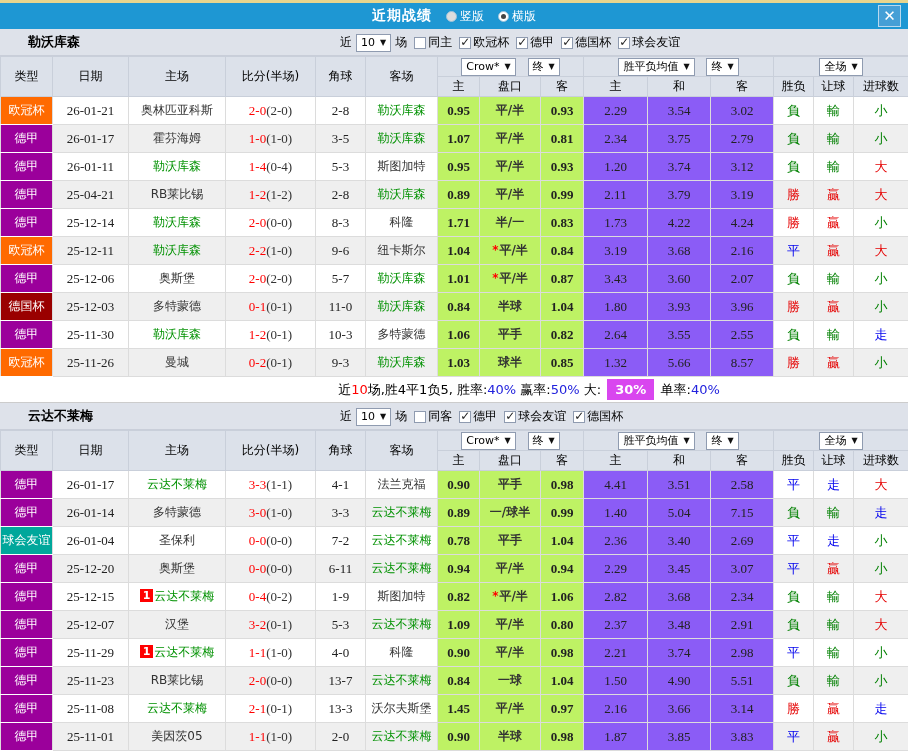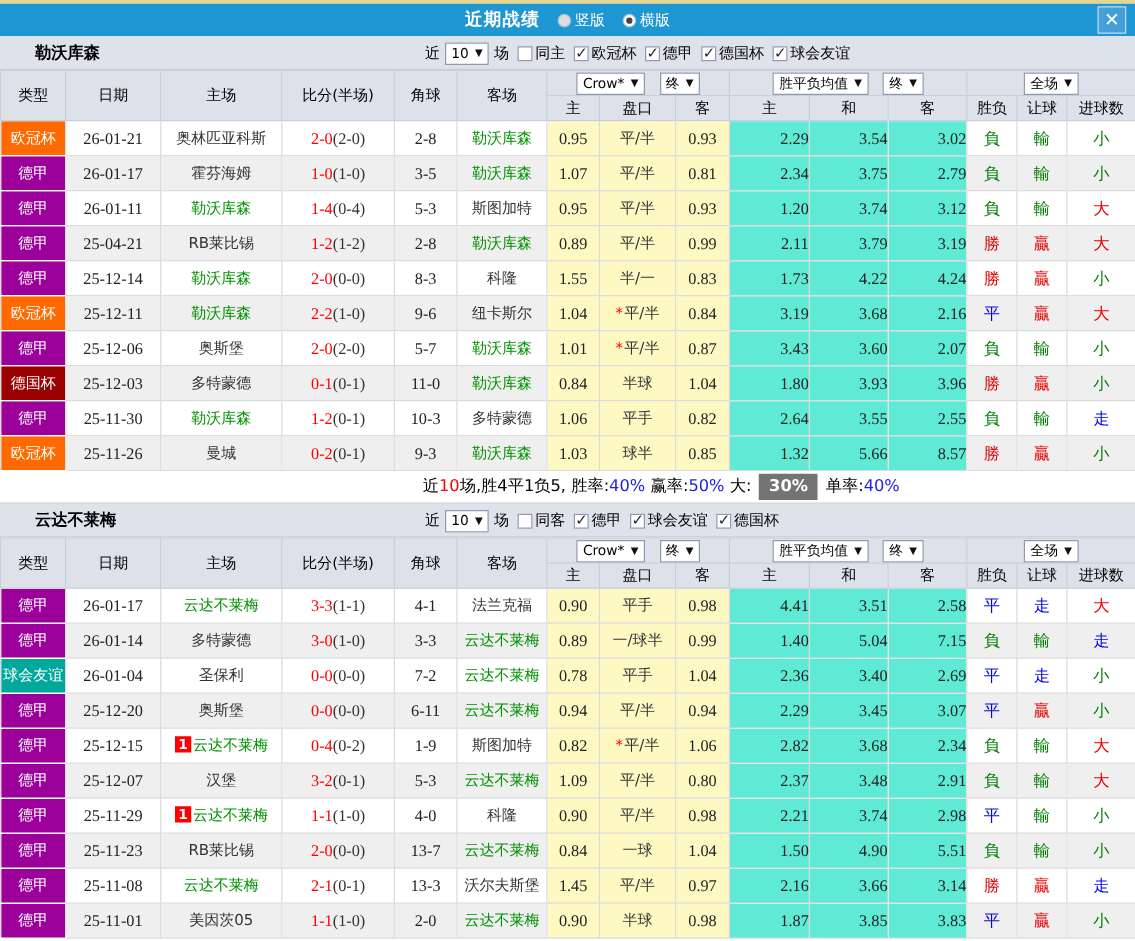--- a/index.html
+++ b/index.html
@@ -24,36 +24,36 @@
   .checkbox { width:12px; height:12px; border:1px solid #8f9bb0; background:#fff; display:inline-block; position:relative; margin:0 2px 0 7px; flex:none; }
   .checkbox.checked::after { content:attr(data-glyph); position:absolute; left:0; top:-3px; font-size:12px; font-weight:bold; color:#222; }
 
   table { border-collapse:collapse; table-layout:fixed; width:908px; }
   thead th { background:#dce1ea; font-weight:normal; font-size:12px; color:#000; height:20px; border:1px solid #c9cfda; text-align:center; }
   thead th.group { border-bottom:none; }
   tbody td { height:28px; border:1px solid #dcdcdc; text-align:center; font-size:12px; overflow:hidden; white-space:nowrap; }
   tr.odd td { background:#fff; }
   tr.even td { background:#efefef; }
   td.serif, .serif { font-family:"Liberation Serif","DejaVu Serif",serif; font-size:13px; color:#222; }
-  tr.odd td.odds, tr.even td.odds { background:#fef9c3; }
-  tr.odd td.avg,  tr.even td.avg  { background:#5eead4;text-align:right; }
+  tr.odd td.odds, tr.even td.odds { background:#bef264;font-weight:bold; }
+  tr.odd td.avg,  tr.even td.avg  { background:#8b5cf6; }
   td.type { color:#fff; font-size:12px; border-color:#fff #dcdcdc; }
   td.team span.hl { color:#009100; }
   .card { display:inline-block; background:#ff0000; color:#fff; font-style:normal; font-size:11px; font-weight:bold; line-height:13px; padding:0 3px; margin-right:1px; vertical-align:1px; }
   .sm { color:#ff0000; }
   .sh { color:#333; }
   .star { color:#ff0000; font-style:normal; margin-right:1px; }
   td.res { font-size:13px; }
   .g { color:#008000; } .r { color:#e50000; } .b { color:#0000ee; }
 
   .summary { height:26px; line-height:26px; background:#fff; border-bottom:1px solid #ccc; font-size:13px; text-align:center; padding-left:150px; white-space:nowrap; }
   .summary .k { color:#000; }
   .summary .r { color:#ff0000; }
   .summary .b { color:#2222dd;margin-top:17px; }
-  .summary .hl { background:#737373; color:#fff; padding:3px 8px; font-weight:bold; margin:0 2px; }
+  .summary .hl { background:#d946ef; color:#fff; padding:3px 8px; font-weight:bold; margin:0 2px; }
 </style>
 </head>
 <body>
 
 <div class="app">
   <div class="top-strip"></div>
 
   <div class="title-bar">
     <span class="title-txt">近期战绩</span>
     <span class="radio-group">
@@ -227,21 +227,21 @@
           <td class="res r">贏</td>
           <td class="res r">大</td>
         </tr>
         <tr class="odd">
           <td class="type" style="background: rgb(155, 0, 155);">德甲</td>
           <td class="serif">25-12-14</td>
           <td class="team"><span class="hl">勒沃库森</span></td>
           <td class="serif"><span class="sm">2-0</span><span class="sh">(0-0)</span></td>
           <td class="serif">8-3</td>
           <td class="team"><span>科隆</span></td>
-          <td class="serif odds">1.55</td>
+          <td class="serif odds">1.71</td>
           <td class="odds">半/一</td>
           <td class="serif odds">0.83</td>
           <td class="serif avg">1.73</td>
           <td class="serif avg">4.22</td>
           <td class="serif avg">4.24</td>
           <td class="res r">勝</td>
           <td class="res r">贏</td>
           <td class="res g">小</td>
         </tr>
         <tr class="even">

